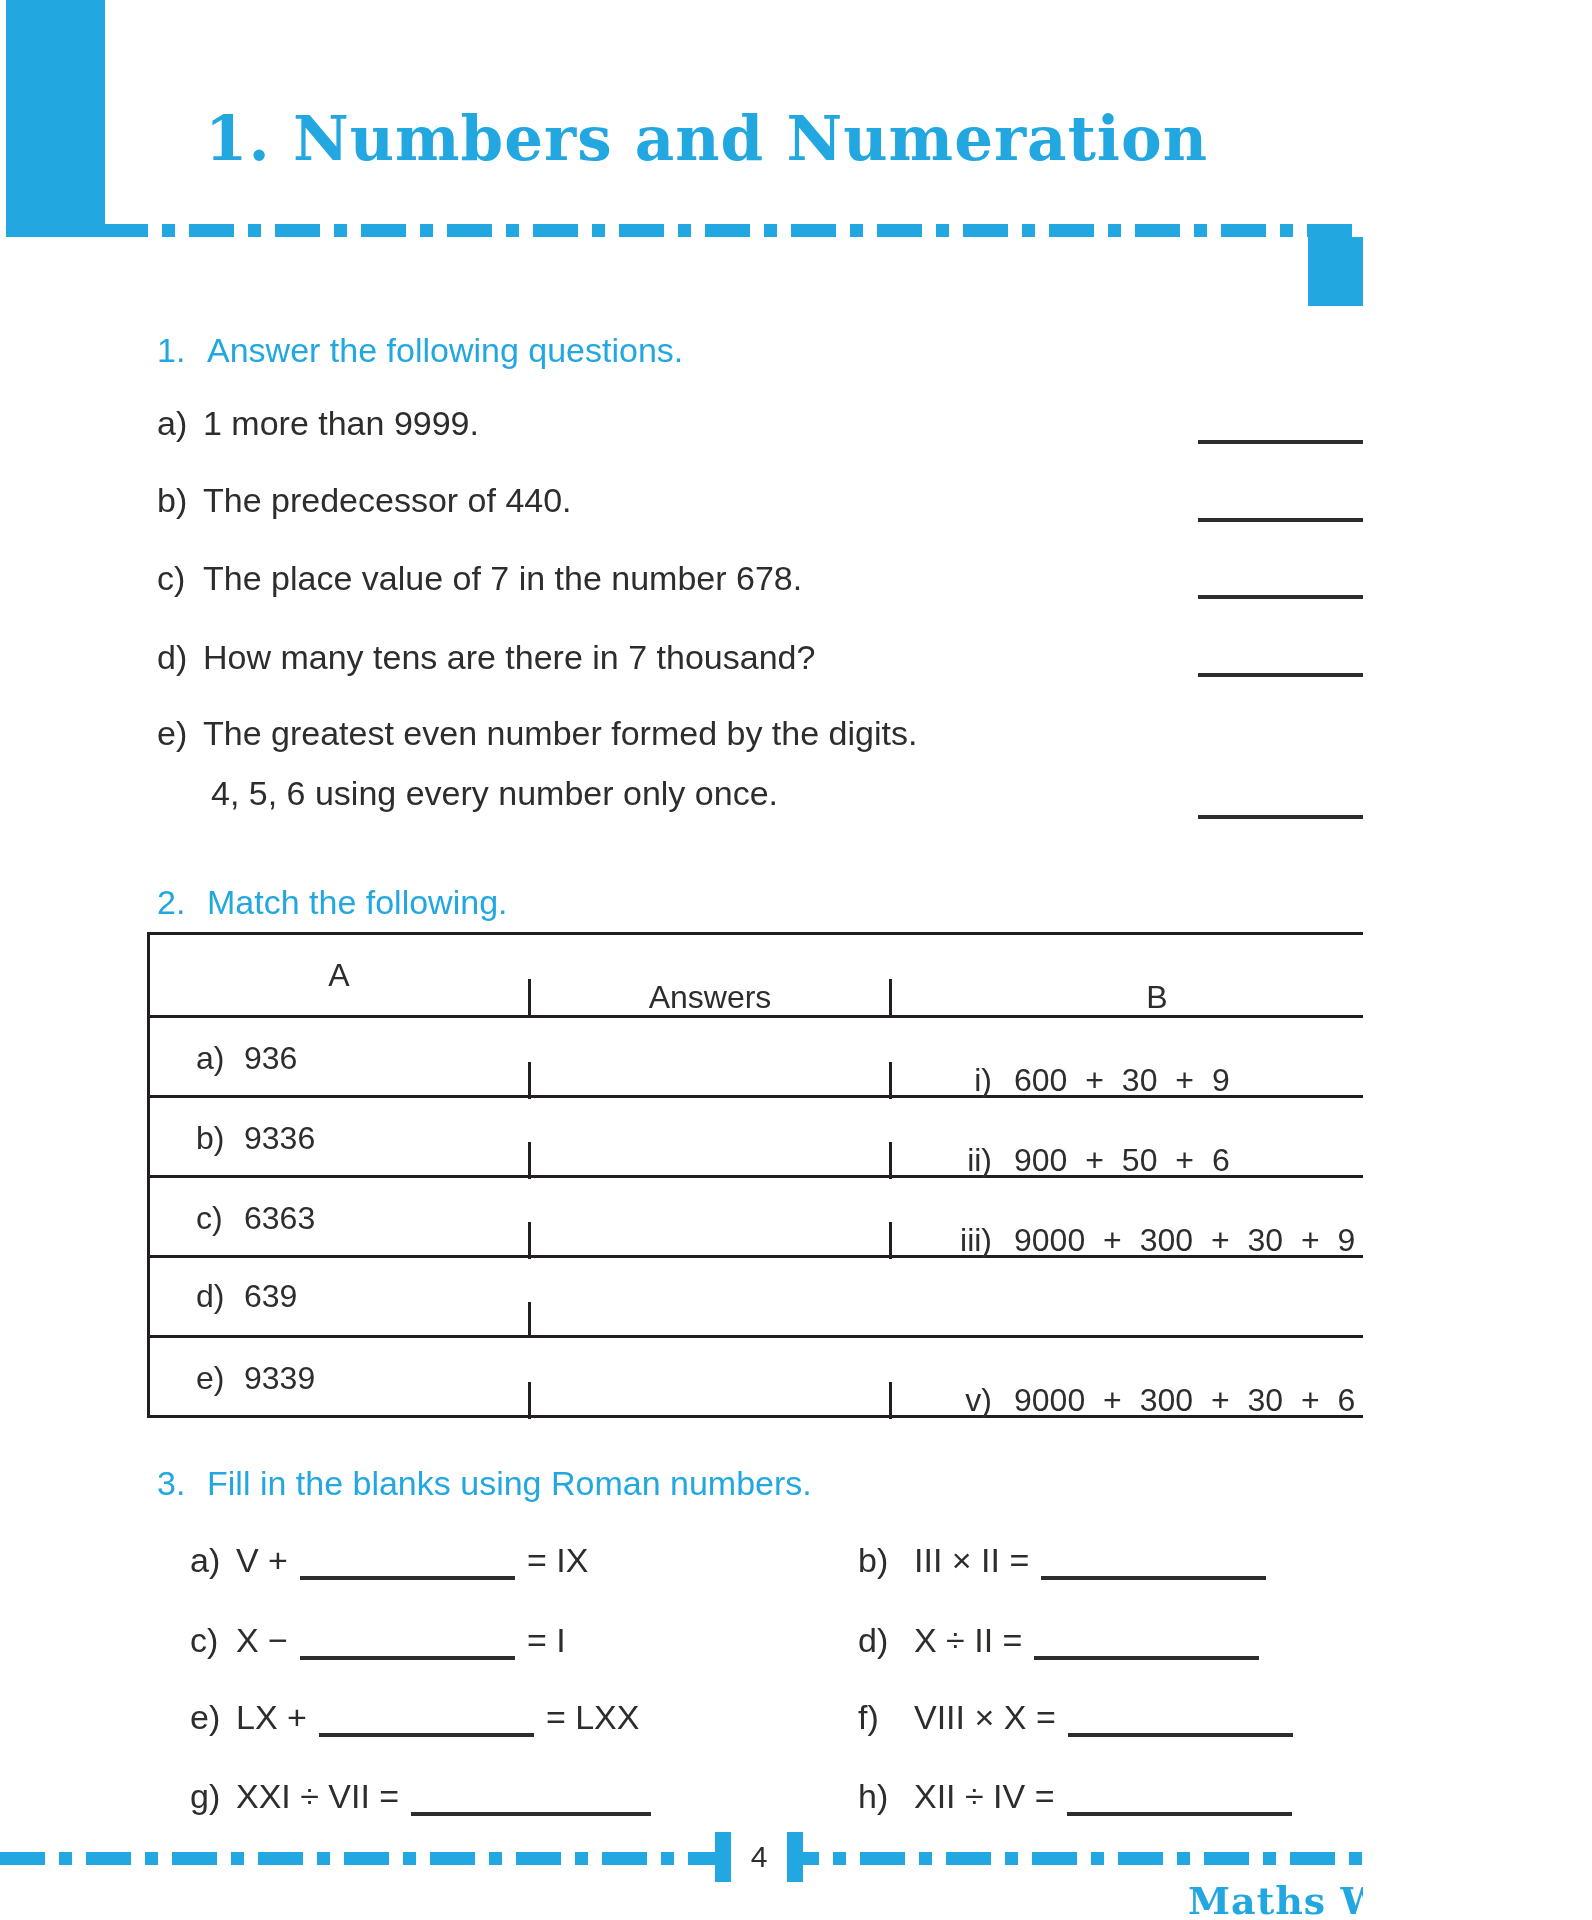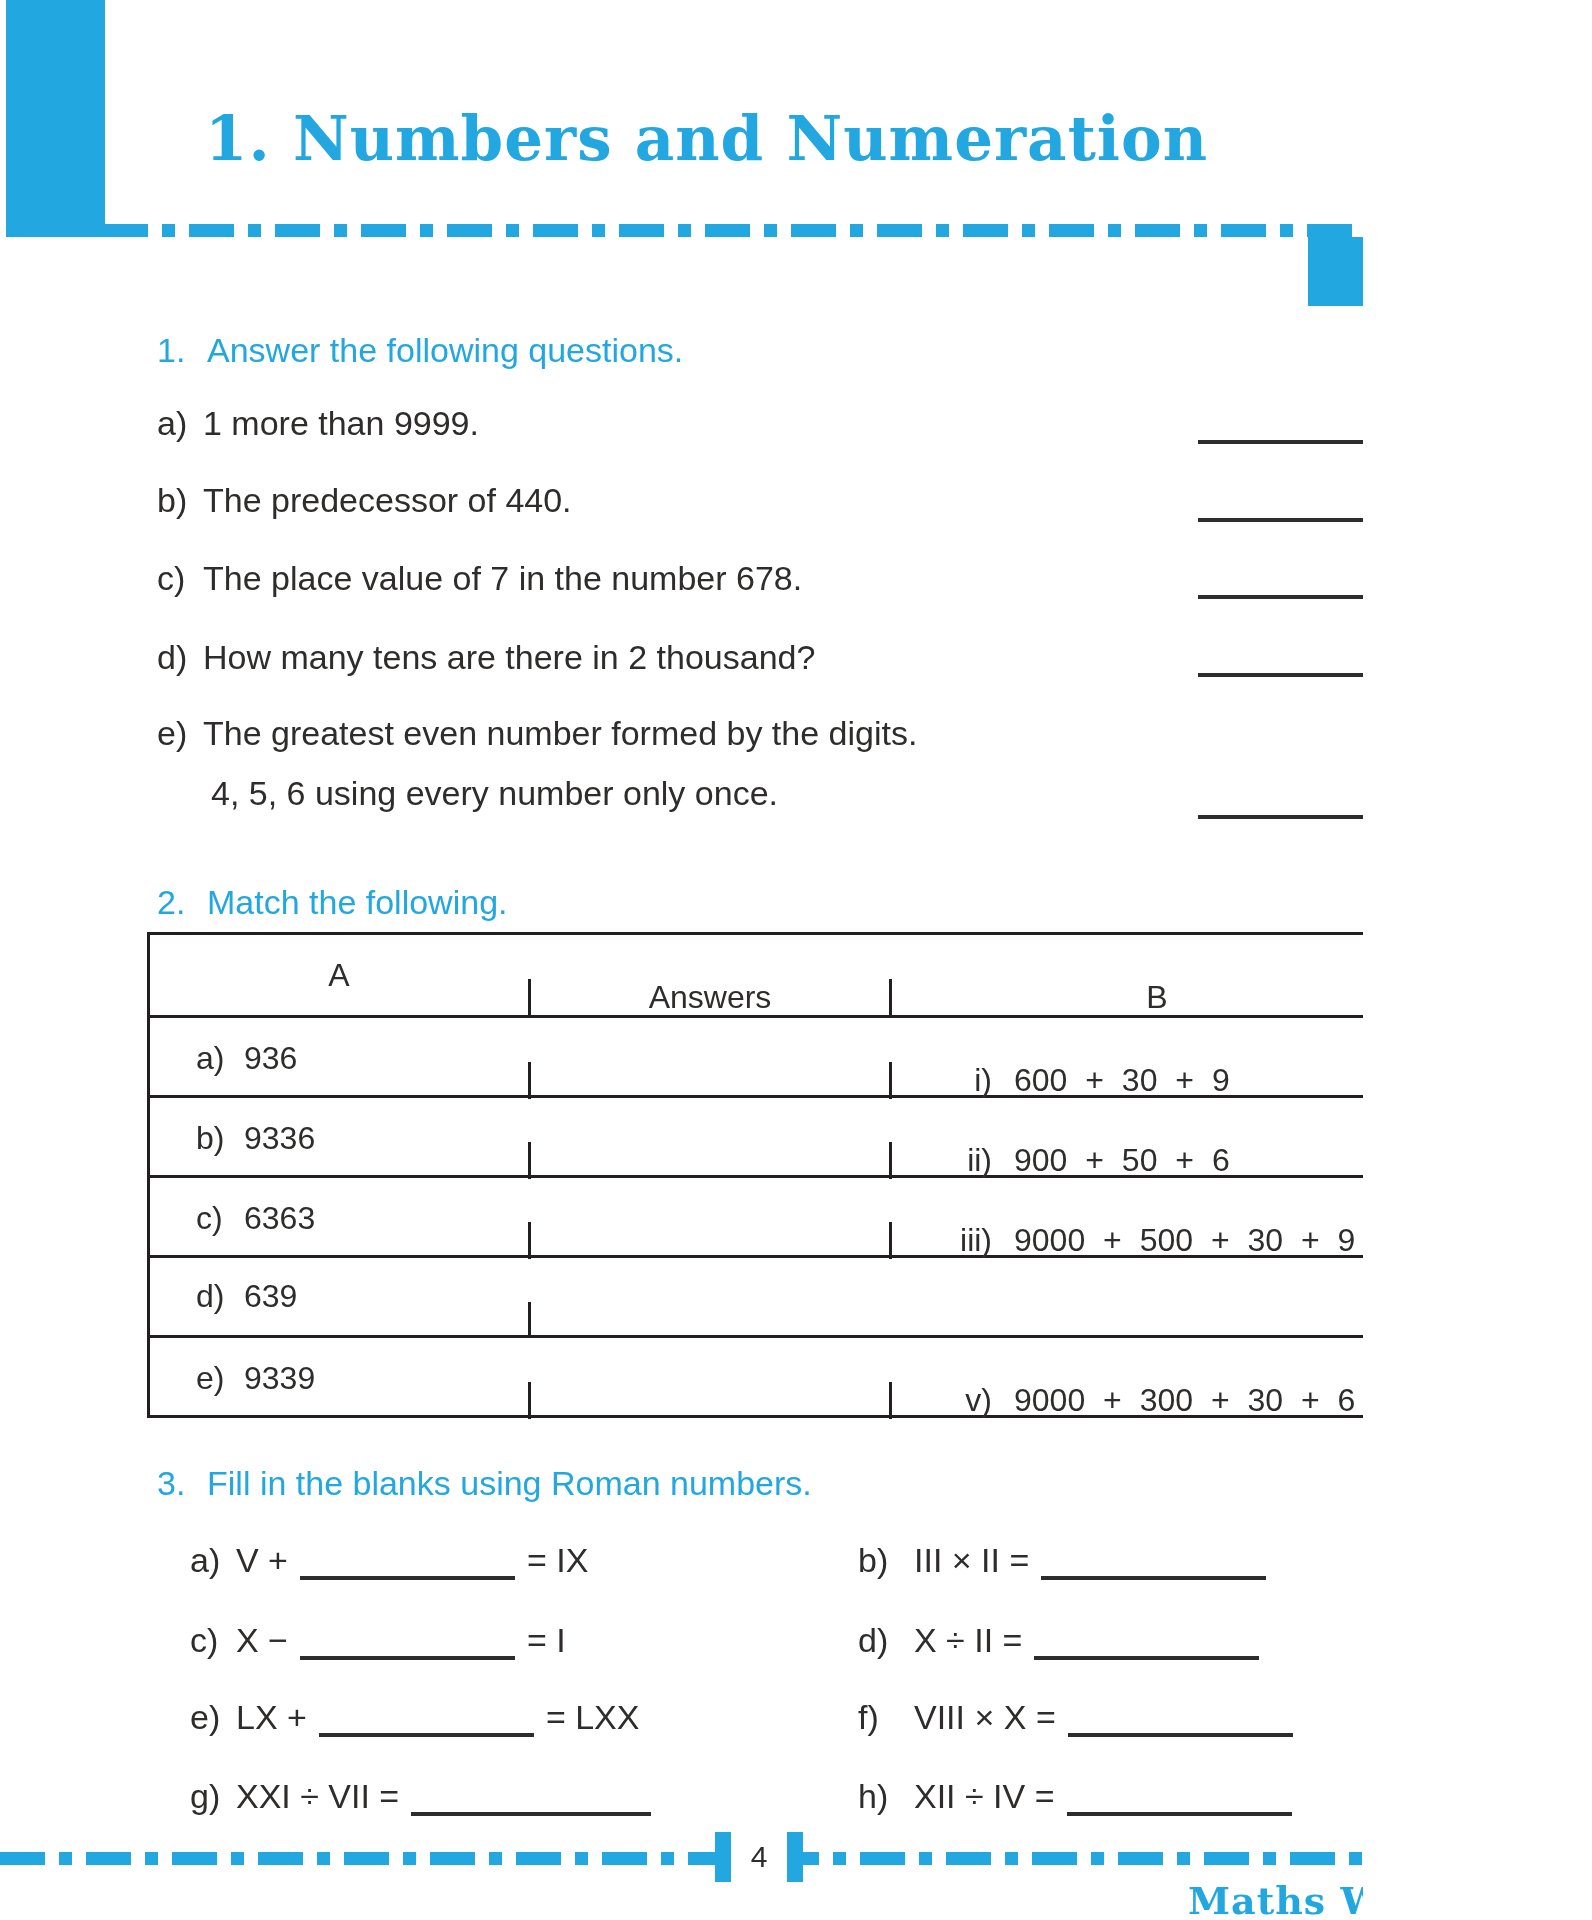--- a/index.html
+++ b/index.html
@@ -105,21 +105,21 @@
   <div class="q-row" style="top:478px;">
     <span class="lbl">b)</span>
     <span class="txt">The predecessor of 440.</span>
   </div>
   <div class="q-row" style="top:556px;">
     <span class="lbl">c)</span>
     <span class="txt">The place value of 7 in the number 678.</span>
   </div>
   <div class="q-row" style="top:635px;">
     <span class="lbl">d)</span>
-    <span class="txt">How many tens are there in 2 thousand?</span>
+    <span class="txt">How many tens are there in 7 thousand?</span>
   </div>
   <div class="q-row" style="top:711px;">
     <span class="lbl">e)</span>
     <span class="txt">The greatest even number formed by the digits.</span>
   </div>
   <div class="q-row" style="top:771px;">
     <span class="txt2">4, 5, 6 using every number only once.</span>
   </div>
 
   <div class="answer-line" style="top:440px;"></div>
@@ -162,21 +162,21 @@
       </div>
     </div>
     <div class="mt-row">
       <div class="mt-cell mt-a">
         <span class="lbl">c)</span>
         <span>6363</span>
       </div>
       <div class="mt-cell"></div>
       <div class="mt-cell mt-b">
         <span class="lbl">iii)</span>
-        <span class="expr">9000 + 500 + 30 + 9</span>
+        <span class="expr">9000 + 300 + 30 + 9</span>
       </div>
     </div>
     <div class="mt-row">
       <div class="mt-cell mt-a">
         <span class="lbl">d)</span>
         <span>639</span>
       </div>
       <div class="mt-cell"></div>
     </div>
     <div class="mt-row">

